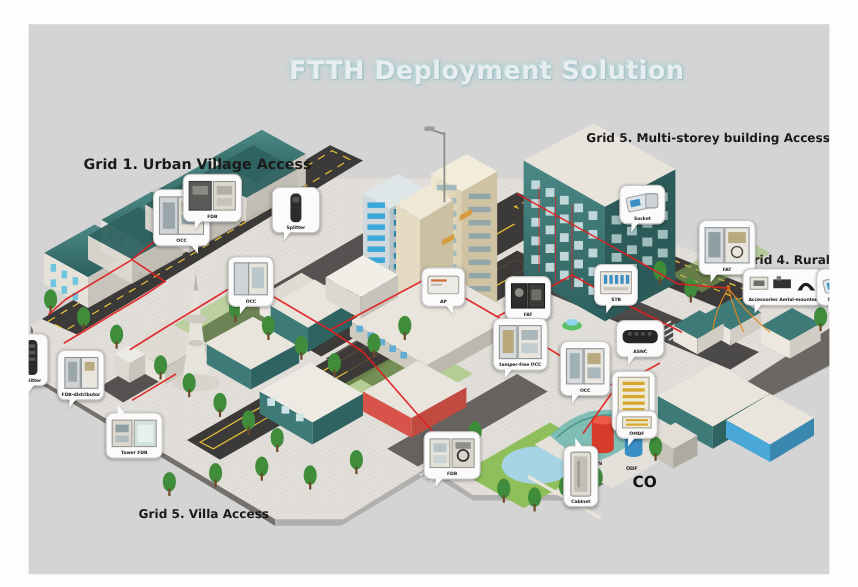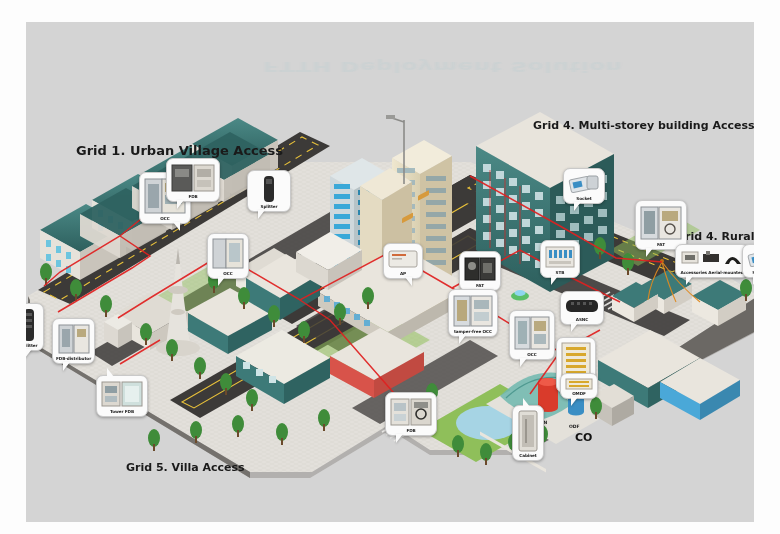--- a/index.html
+++ b/index.html
@@ -87,20 +87,21 @@
 </head>
 <body>
 
 <div id="stage">
 
   <div class="edge-l"></div>
   <div class="edge-r"></div>
 
 
   <div id="title-reflection">FTTH Deployment Solution</div>
+  <div id="title">FTTH Deployment Solution</div>
 
   <svg id="map" viewBox="0 0 780 534">
     <defs>
       <linearGradient id="gTeal" x1="0" y1="0" x2="0" y2="1">
         <stop offset="0" stop-color="#4b8986"></stop>
           <stop offset="1" stop-color="#2d5f5d"></stop>
       </linearGradient>
       <linearGradient id="gCream" x1="0" y1="0" x2="1" y2="0">
         <stop offset="0" stop-color="#efe7cf"></stop>
           <stop offset="1" stop-color="#d9cfb0"></stop>
@@ -584,25 +585,25 @@
       <ellipse cx="520" cy="293" rx="5.5" ry="3" fill="#8fd6f0"></ellipse>
     </g>
 
     <g fill="#d79a3c">
       <rect x="402" y="432" width="11" height="5" rx="1" transform="skewY(-28)"></rect>
       <rect x="418" y="418" width="11" height="5" rx="1" transform="skewY(-28)"></rect>
     </g>
   </svg>
 
   <div class="grid-label" style="left:76px;top:143px;font-size:13px;">Grid 1. Urban Village Access</div>
-  <div class="grid-label" style="left:533px;top:119px;font-size:11px;">Grid 4. Multi-storey building Access</div>
+  <div class="grid-label" style="left:533px;top:119px;font-size:11px;">Grid 5. Multi-storey building Access</div>
   <div class="grid-label" style="left:676px;top:230px;font-size:11px;">Grid 4. Rural Access</div>
   <div class="grid-label" style="left:126px;top:461px;font-size:11px;">Grid 5. Villa Access</div>
 
-  <div class="map-text" style="left:575px;top:431px;font-size:11px;">CO</div>
+  <div class="map-text" style="left:575px;top:431px;font-size:14px;">CO</div>
 
   <div class="callout" style="left:139px;top:172px;">
     <div class="bubble">
       <svg class="art" width="44" height="40" viewBox="0 0 44 40">
         <rect x="2" y="3" width="17" height="34" fill="#cfd3d6" stroke="#8d9296" stroke-width="1"></rect>
         <rect x="19" y="3" width="23" height="34" fill="#e6e3da" stroke="#8d9296" stroke-width="1"></rect>
         <rect x="22" y="7" width="17" height="9" fill="#b9a97e"></rect>
         <rect x="22" y="19" width="17" height="9" fill="#9fb1b5"></rect>
         <rect x="5" y="8" width="11" height="24" fill="#9aa6ac"></rect>
       </svg>

